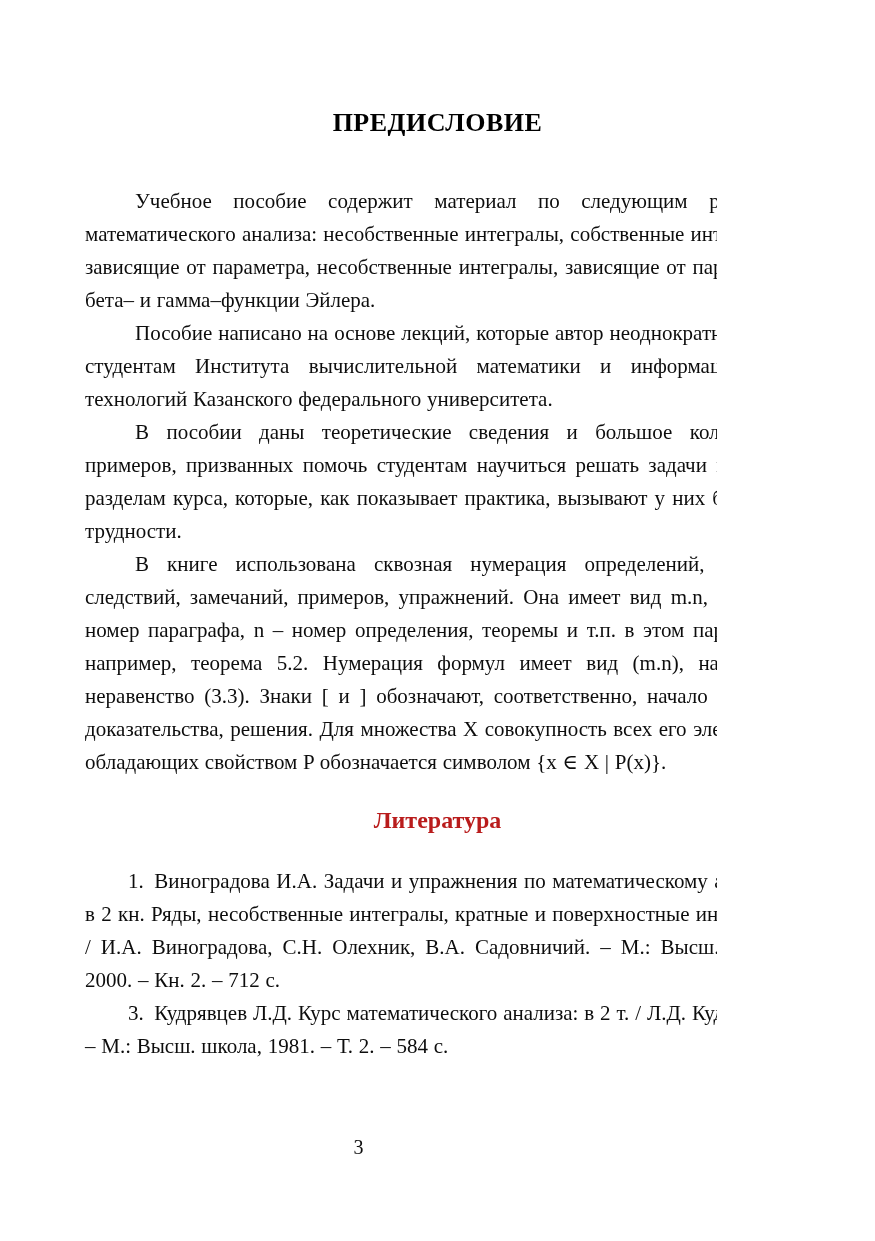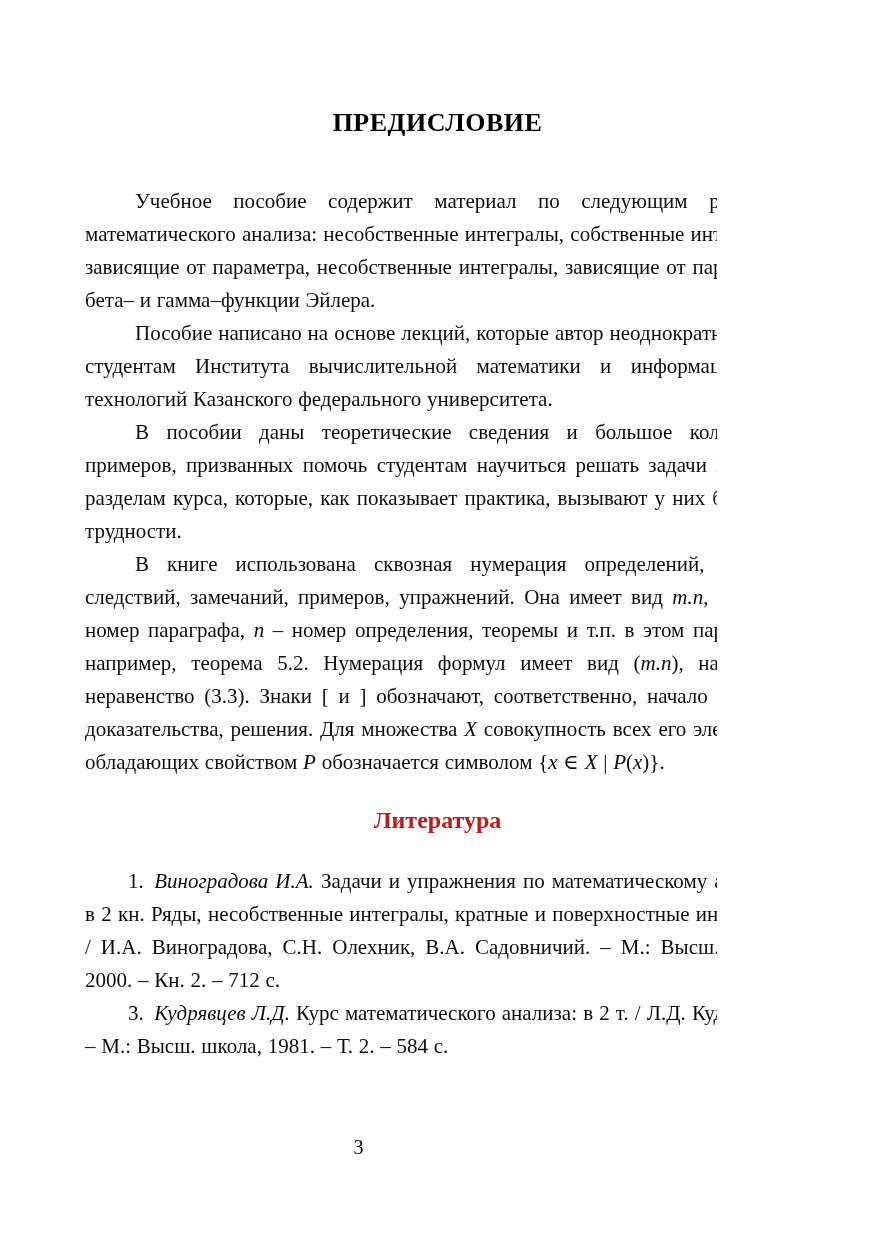--- a/index.html
+++ b/index.html
@@ -51,21 +51,20 @@
     font-size: 24px;
     line-height: 30px;
     font-weight: bold;
     color: #b91c1c;
   }
   .bib .para {
     line-height: 33px;
     text-indent: 43px;
   }
   .it {
-    font-style: italic;
   }
   .page-number {
     position: absolute;
     left: 0;
     top: 1134px;
     width: 100%;
     text-align: center;
     font-size: 20px;
     line-height: 26px;
   }

